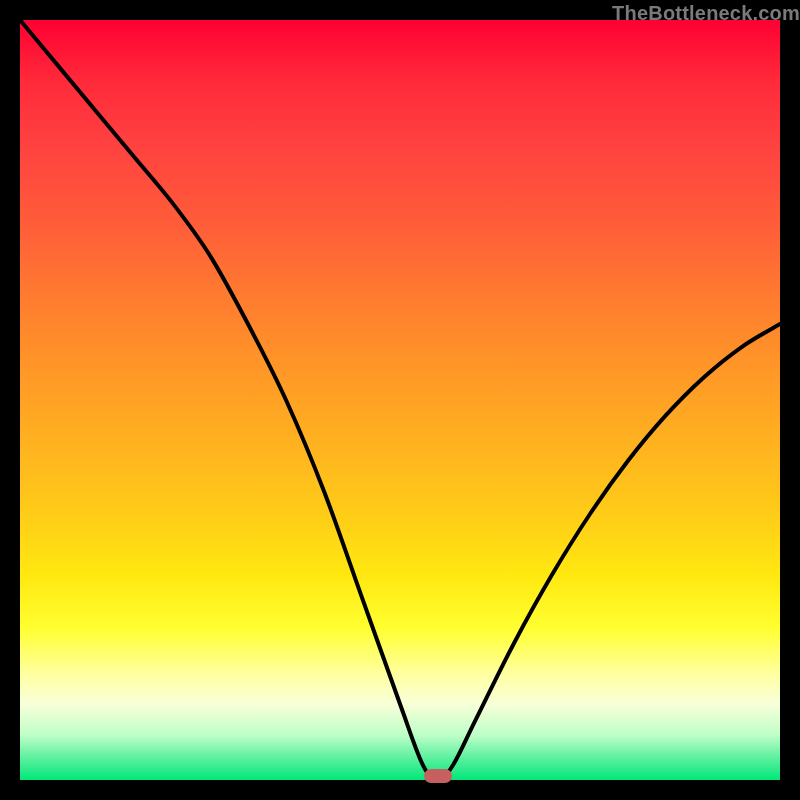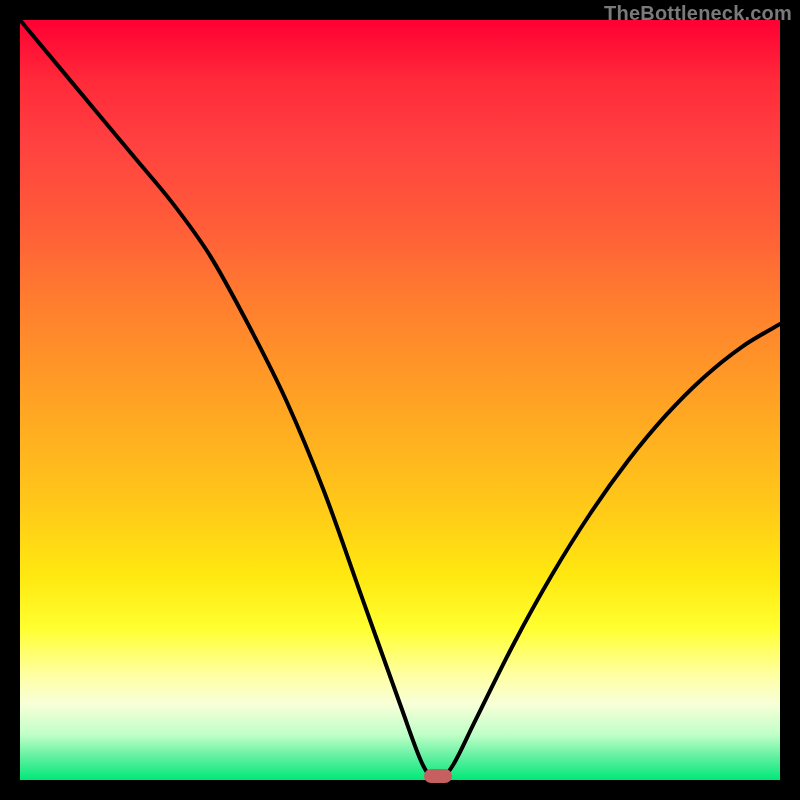--- a/index.html
+++ b/index.html
@@ -37,21 +37,21 @@
       #ffffa0 86%,
       #f8ffd8 90%,
       #c0ffc8 94%,
       #60f0a0 97%,
       #00e878 100%
     );
   }
   .watermark {
     position: absolute;
     top: 2px;
-    right: 8px;
+    right: 0;
     font-size: 20px;
     font-weight: 600;
     color: #7a7a7a;
     letter-spacing: 0.2px;
     z-index: 5;
   }
   svg.curve {
     position: absolute;
     left: 0;
     top: 0;

